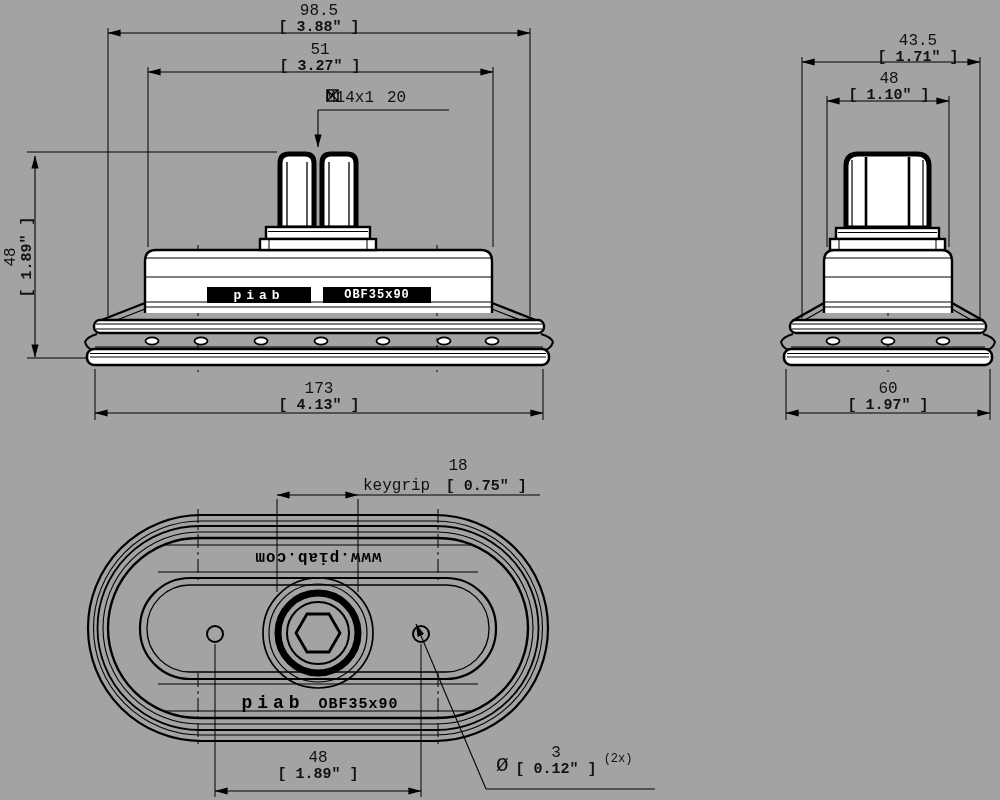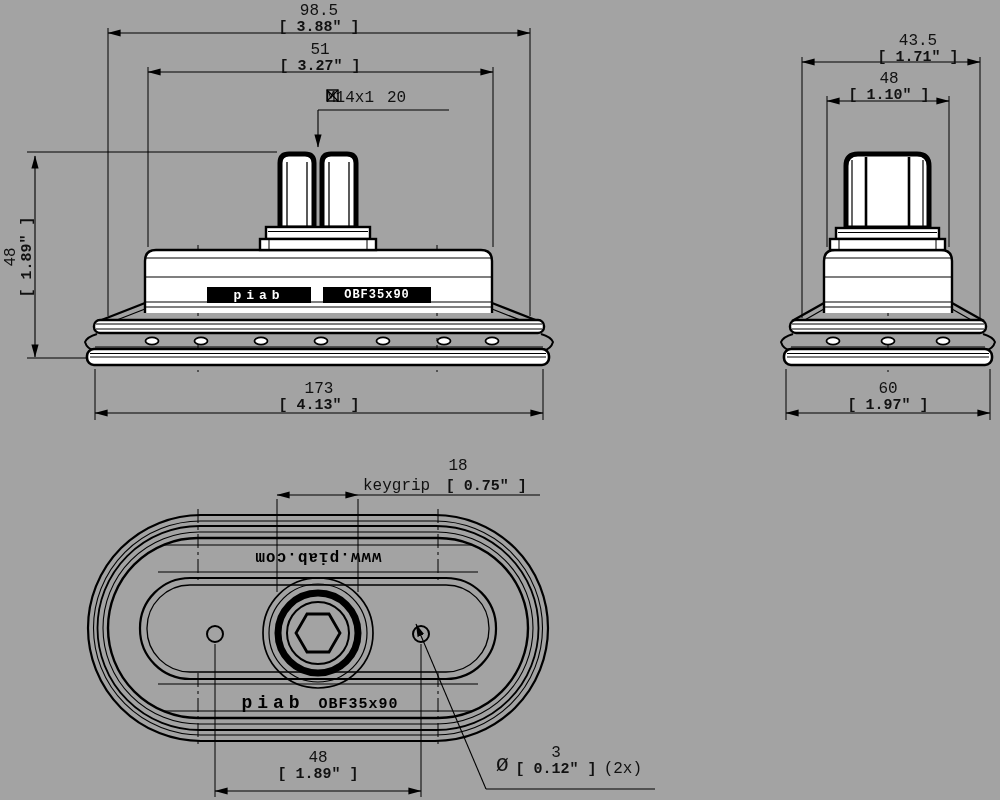--- a/index.html
+++ b/index.html
@@ -12,21 +12,21 @@
                text-align:center;line-height:1.08;white-space:nowrap;}
   .mm{font-size:16px;font-weight:400;}
   .in{font-size:15px;font-weight:700;}
   .callout{position:absolute;font-size:16px;white-space:nowrap;display:flex;align-items:center;}
   .depth-box{display:inline-block;width:13px;height:13px;}
   .keygrip-line{position:absolute;white-space:nowrap;font-size:16px;}
   .keygrip-line .in{font-size:15px;}
   .dia-row{position:absolute;display:flex;gap:7px;align-items:flex-start;white-space:nowrap;}
   .dia-sym{font-size:21px;margin-top:9px;}
   .dia-stack{text-align:center;line-height:1.05;}
-  .dia-qty{font-size:16px;margin-top:15px;}
+  .dia-qty{font-size:12px;margin-top:7px;}
   .brand-bar{position:absolute;background:#000;color:#fff;display:flex;align-items:center;
              justify-content:center;overflow:hidden;}
   .brand-logo{font-weight:700;font-size:13px;letter-spacing:5px;}
   .brand-model{font-weight:700;font-size:12px;letter-spacing:1px;}
   .bv-website{position:absolute;transform:translateX(-50%) rotate(180deg);
               font-weight:700;font-size:16px;letter-spacing:1px;color:#000;}
   .bv-brandrow{position:absolute;transform:translateX(-50%);display:flex;gap:14px;
                align-items:baseline;color:#000;}
   .bv-logo{font-weight:700;font-size:18px;letter-spacing:5px;}
   .bv-model{font-weight:700;font-size:15px;letter-spacing:1px;}

